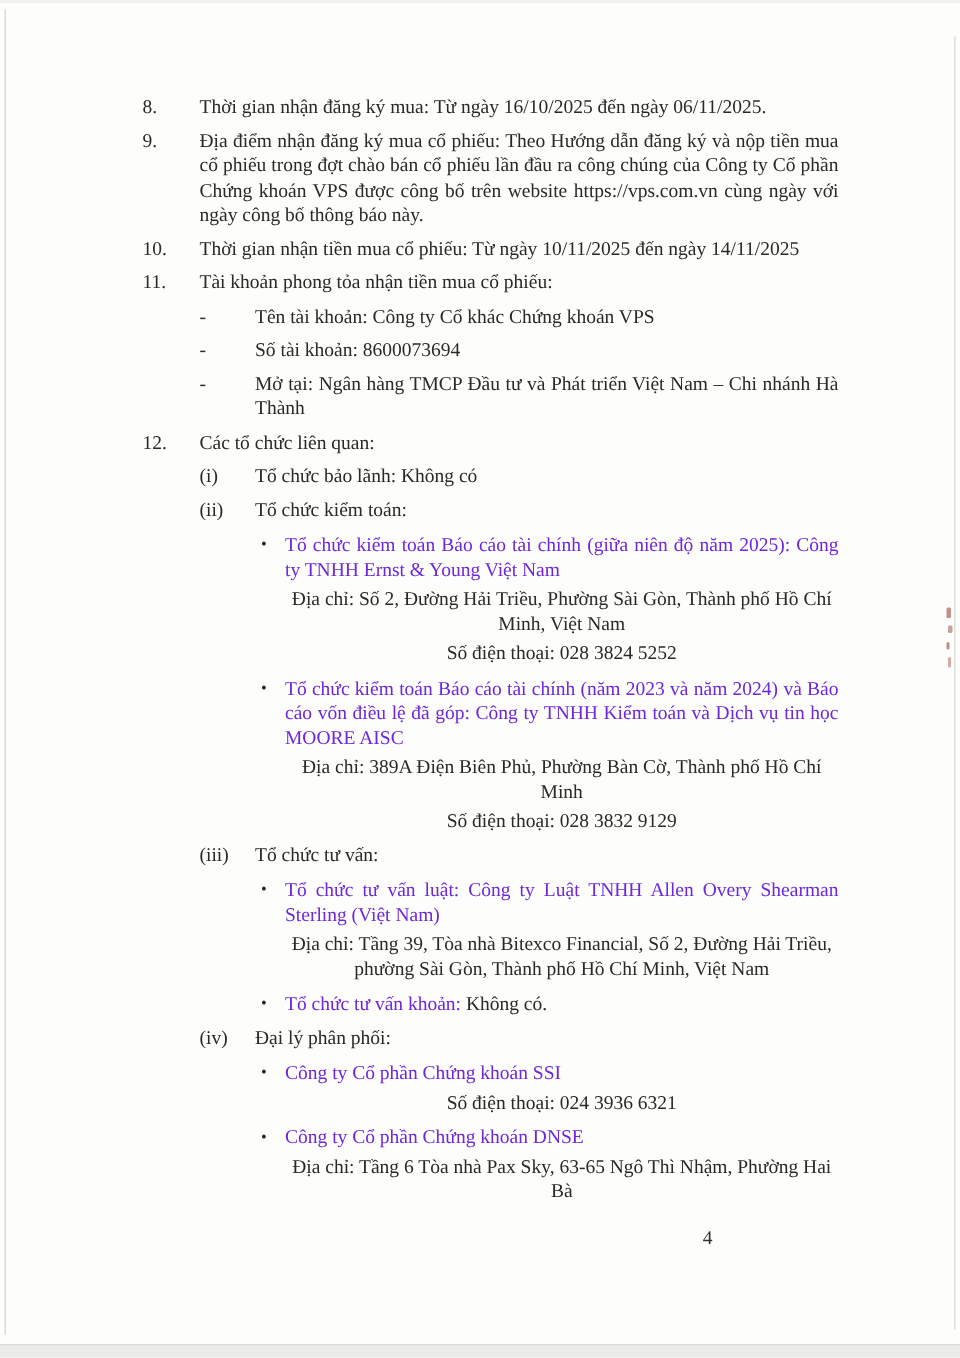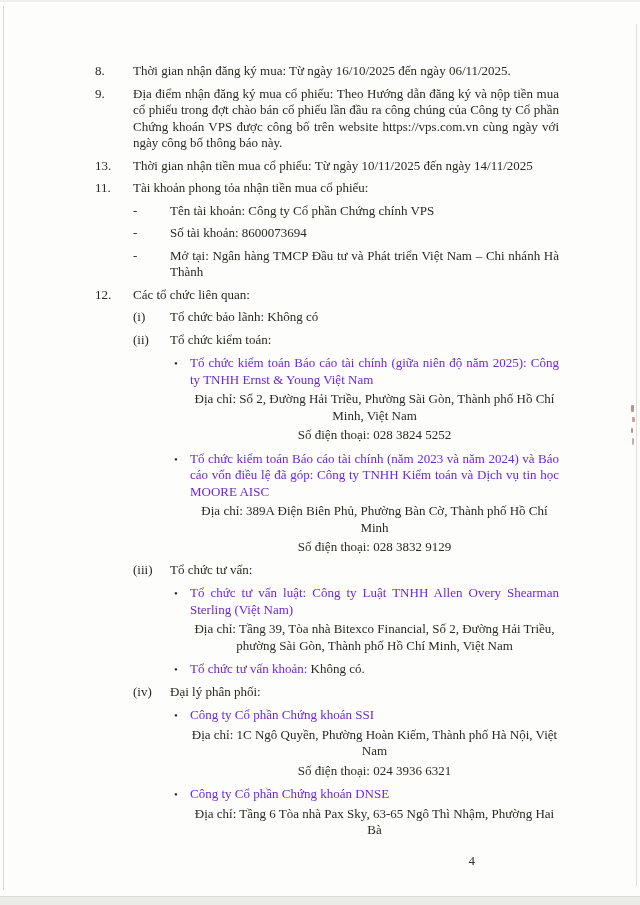--- a/index.html
+++ b/index.html
@@ -50,32 +50,32 @@
     <span class="num">8.</span>
     <div class="body">Thời gian nhận đăng ký mua: Từ ngày 16/10/2025 đến ngày 06/11/2025.</div>
   </div>
 
   <div class="item">
     <span class="num">9.</span>
     <div class="body jtext"><span>Địa điểm nhận đăng ký mua cổ phiếu: Theo Hướng dẫn đăng ký và nộp tiền mua cổ phiếu trong đợt chào bán cổ phiếu lần đầu ra công chúng của Công ty Cổ phần Chứng khoán VPS được công bố trên website </span><span class="url">https://vps.com.vn</span><span> cùng ngày với ngày công bố thông báo này.</span></div>
   </div>
 
   <div class="item">
-    <span class="num">13.</span>
+    <span class="num">10.</span>
     <div class="body">Thời gian nhận tiền mua cổ phiếu: Từ ngày 10/11/2025 đến ngày 14/11/2025</div>
   </div>
 
   <div class="item">
     <span class="num">11.</span>
     <div class="body">
       <div>Tài khoản phong tỏa nhận tiền mua cổ phiếu:</div>
 
       <div class="sub">
         <span class="marker">-</span>
-        <div class="sbody">Tên tài khoản: Công ty Cổ phần Chứng chính VPS</div>
+        <div class="sbody">Tên tài khoản: Công ty Cổ khác Chứng khoán VPS</div>
       </div>
       <div class="sub">
         <span class="marker">-</span>
         <div class="sbody">Số tài khoản: 8600073694</div>
       </div>
       <div class="sub">
         <span class="marker">-</span>
         <div class="sbody jtext">Mở tại: Ngân hàng TMCP Đầu tư và Phát triển Việt Nam – Chi nhánh Hà Thành</div>
       </div>
     </div>
@@ -141,21 +141,20 @@
       <div class="sub">
         <span class="marker">(iv)</span>
         <div class="sbody">
           <div>Đại lý phân phối:</div>
 
           <div class="bullet">
             <div class="bhead">
               <span class="bmark">•</span>
               <div class="btext bold">Công ty Cổ phần Chứng khoán SSI</div>
             </div>
-            <div class="bline jtext">Địa chỉ: 1C Ngô Quyền, Phường Hoàn Kiếm, Thành phố Hà Nội, Việt Nam</div>
             <div class="bline">Số điện thoại: 024 3936 6321</div>
           </div>
 
           <div class="bullet">
             <div class="bhead">
               <span class="bmark">•</span>
               <div class="btext bold">Công ty Cổ phần Chứng khoán DNSE</div>
             </div>
             <div class="bline jtext">Địa chỉ: Tầng 6 Tòa nhà Pax Sky, 63-65 Ngô Thì Nhậm, Phường Hai Bà</div>
           </div>

